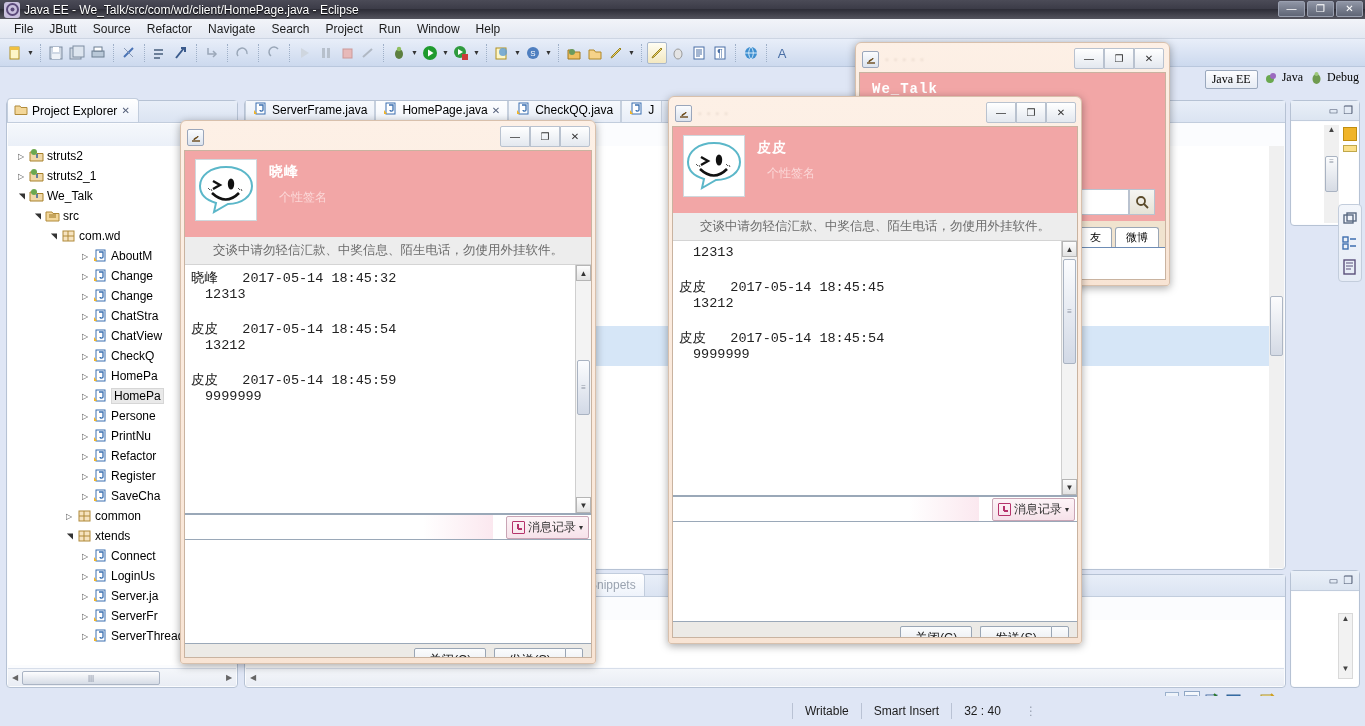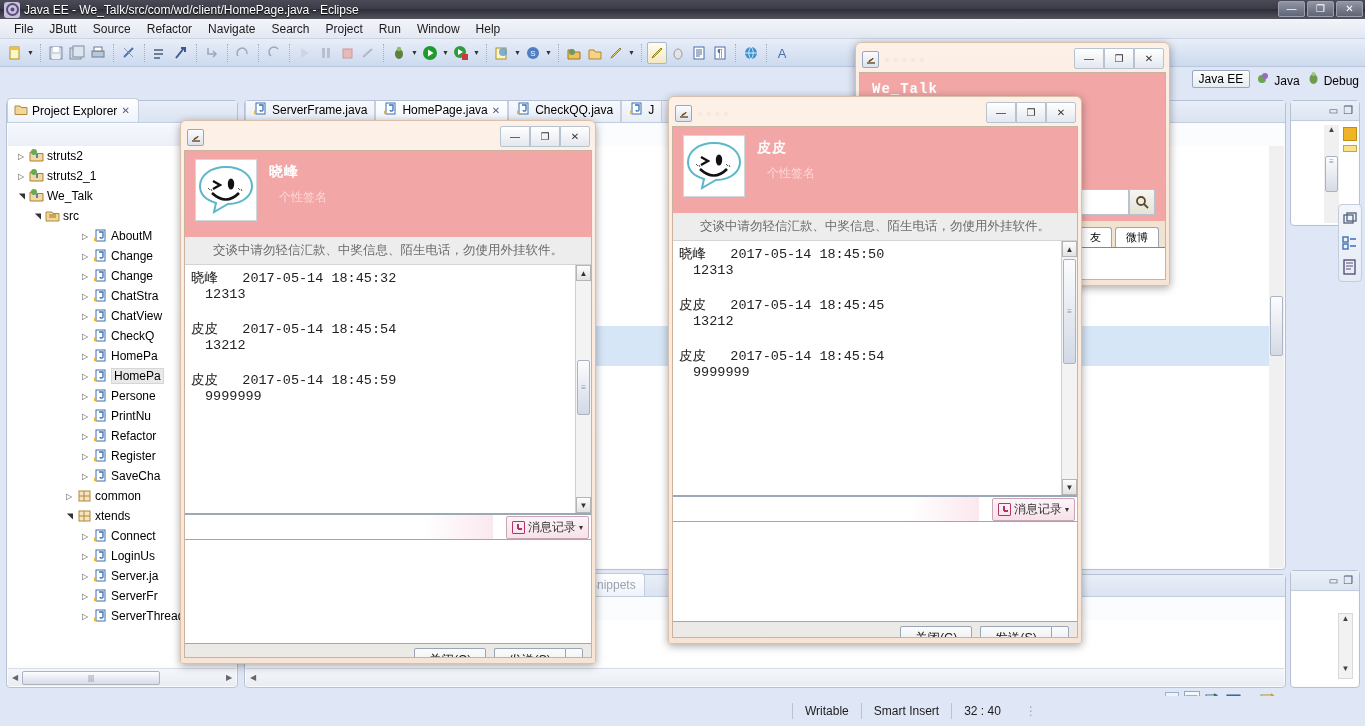--- a/index.html
+++ b/index.html
@@ -59,21 +59,21 @@
   .tcaret { width:9px;height:22px;display:flex;align-items:center;justify-content:center;font-size:7px;color:#333;}
 
   .icn { width:16px;height:16px;display:inline-block;position:relative;}
 
   
   .persp {
     position:absolute; right:0; top:68px; height:22px;
     display:flex;align-items:center; gap:6px; padding-right:6px;
     font-size:12px;
   }
-  .persp .pitem { display:flex;align-items:flex-end;gap:3px; }
+  .persp .pitem { display:flex;align-items:flex-start;gap:3px;font-family:Liberation Serif, serif; }
   .persp .active {
     border:1px solid #9aa8bd; background:linear-gradient(to bottom,#fdfdfe,#e6ebf4);
     padding:1px 6px; border-radius:2px;
   }
 
   
   .workarea { position:absolute; left:0; top:96px; width:1365px; height:600px; }
 
   .viewframe {
     position:absolute;
@@ -549,20 +549,28 @@
               </svg></span>
             <span class="tlabel">We_Talk</span>
           </div>
           <div class="trow" style="padding-left: 24px;">
             <span class="arrow open" style="transform: rotate(-90deg);">◢</span>
             <span class="icn" style="margin-left: 3px;"><svg width="15" height="15">
                 <path d="M1 4h6l1 1.5H14V13H1Z" fill="#f3d79a" stroke="#b08a3a"></path>
                 <path d="M4 7h7M4 9h7" stroke="#9a7520"></path>
               </svg></span>
             <span class="tlabel">src</span>
+          </div>
+          <div class="trow" style="padding-left: 40px;">
+            <span class="arrow open" style="transform: rotate(-90deg);">◢</span>
+            <span class="icn" style="margin-left: 3px;"><svg width="15" height="15">
+                <rect x="2" y="3" width="11" height="10" fill="#f6e3c0" stroke="#b08a3a"></rect>
+                <path d="M2 8h11M7 3v10" stroke="#b08a3a"></path>
+              </svg></span>
+            <span class="tlabel">com.wd</span>
           </div>
           <div class="trow" style="padding-left: 72px;">
             <span class="arrow" style="transform: none;">▷</span>
             <span class="icn" style="margin-left: 3px;"><svg width="15" height="15">
                 <rect x="3" y="2" width="9" height="11" fill="#fff" stroke="#3a6fb0"></rect>
                 <path d="M6 4h4v5c0 1.5-3 1.5-3 0" fill="none" stroke="#3a6fb0" stroke-width="1.3"></path>
                 <path d="M1 9l3 4h-3z" fill="#f0b429"></path>
               </svg></span>
             <span class="tlabel">AboutM</span>
           </div>
@@ -1061,21 +1069,20 @@
         </div>
         <div class="names">
           <div class="nick">皮皮</div>
           <div class="sign">个性签名</div>
         </div>
       </div>
       <div class="warnbar">交谈中请勿轻信汇款、中奖信息、陌生电话，勿使用外挂软件。</div>
       <div class="msglist" style="height:255px;border-bottom:1px solid #9aa8b8;">
         <div class="inner" id="msgs2">
             <div class="msg">
-              <div class="hdr"><span>晓峰</span><span>   2017-05-14 18:45:50</span></div>
               <div class="txt">12313</div>
             </div>
             <div class="msg">
               <div class="hdr"><span>皮皮</span><span>   2017-05-14 18:45:45</span></div>
               <div class="txt">13212</div>
             </div>
             <div class="msg">
               <div class="hdr"><span>皮皮</span><span>   2017-05-14 18:45:54</span></div>
               <div class="txt">9999999</div>
             </div>

